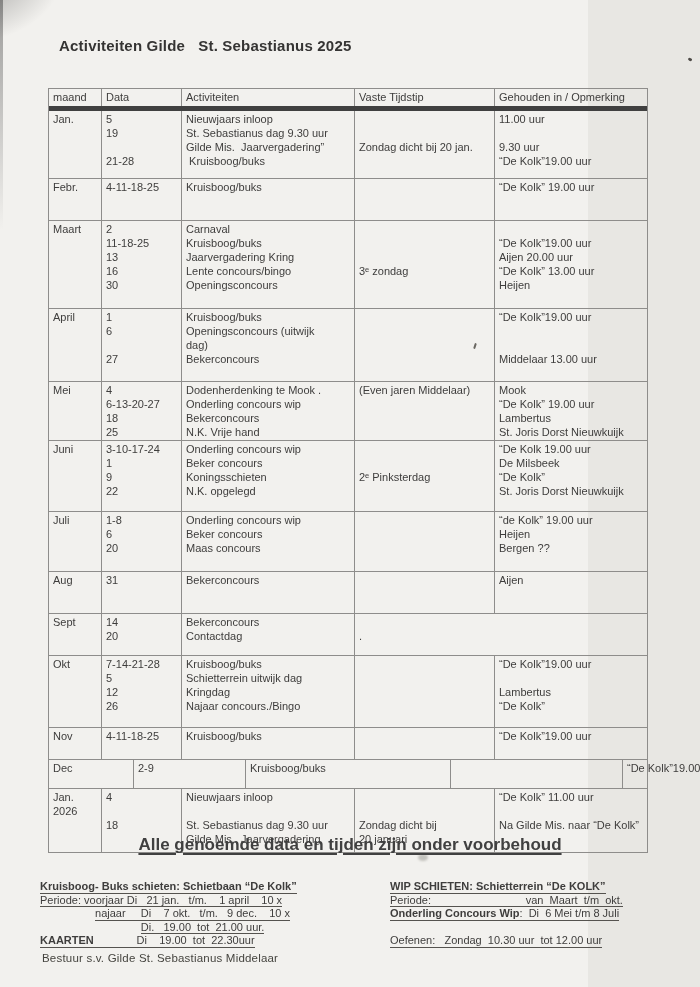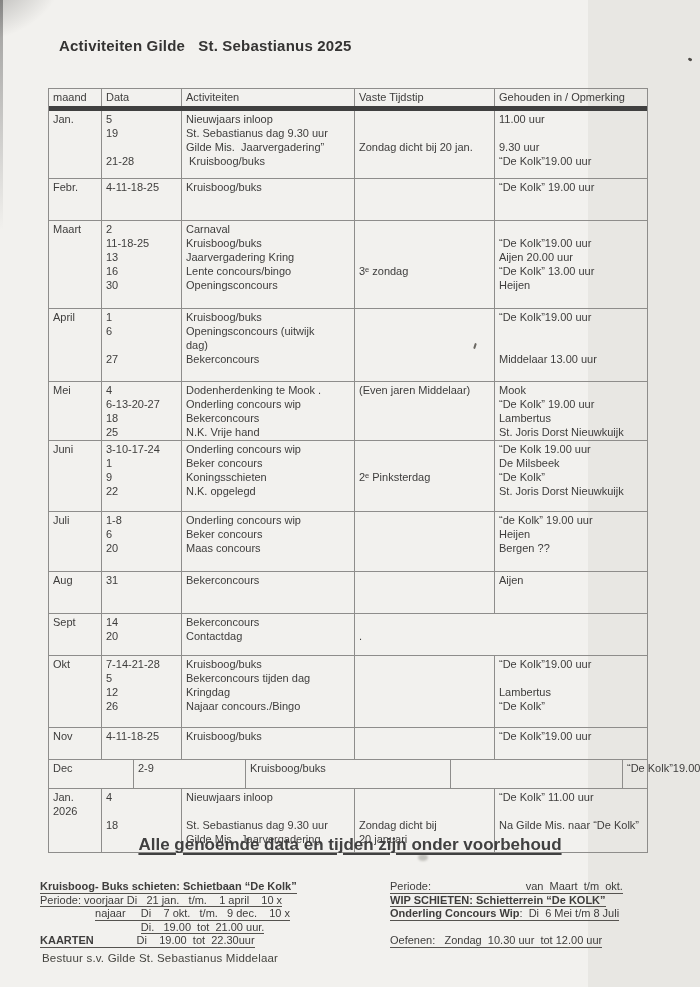--- a/index.html
+++ b/index.html
@@ -321,21 +321,21 @@
             <div class="tline">&nbsp;</div>
           </div>
           <div class="tcell">
             <div class="tline">7-14-21-28</div>
             <div class="tline">5</div>
             <div class="tline">12</div>
             <div class="tline">26</div>
           </div>
           <div class="tcell">
             <div class="tline">Kruisboog/buks</div>
-            <div class="tline">Bekerconcours tijden dag</div>
+            <div class="tline">Schietterrein uitwijk dag</div>
             <div class="tline">Kringdag</div>
             <div class="tline">Najaar concours./Bingo</div>
           </div>
           <div class="tcell">
             <div class="tline">&nbsp;</div>
             <div class="tline">&nbsp;</div>
             <div class="tline">&nbsp;</div>
             <div class="tline">&nbsp;</div>
           </div>
           <div class="tcell">
@@ -417,21 +417,21 @@
   <div class="footnote">Alle genoemde data en tijden zijn onder voorbehoud</div>
 
   <div class="block block-left" id="left-block">
       <div class="bline"><span class="useg b">Kruisboog- Buks schieten: Schietbaan “De Kolk”</span></div>
       <div class="bline"><span class="useg">Periode: voorjaar Di   21 jan.   t/m.    1 april    10 x</span></div>
       <div class="bline"><span class="pre">                  </span><span class="useg">najaar     Di    7 okt.   t/m.   9 dec.    10 x</span></div>
       <div class="bline"><span class="pre">                                 </span><span class="useg">Di.   19.00  tot  21.00 uur.</span></div>
       <div class="bline"><span class="useg b">KAARTEN</span><span class="useg">              Di    19.00  tot  22.30uur</span></div>
     </div>
   <div class="block block-right" id="right-block">
+      <div class="bline"><span class="useg b">WIP SCHIETEN: Schietterrein “De KOLK”</span></div>
       <div class="bline"><span class="useg">Periode:                               van  Maart  t/m  okt.</span></div>
-      <div class="bline"><span class="useg b">WIP SCHIETEN: Schietterrein “De KOLK”</span></div>
       <div class="bline"><span class="useg b">Onderling Concours Wip</span><span class="useg">:  Di  6 Mei t/m 8 Juli</span></div>
       <div class="bline gap"></div>
       <div class="bline"><span class="useg">Oefenen:   Zondag  10.30 uur  tot 12.00 uur</span></div>
     </div>
 
   <div class="footer">Bestuur s.v. Gilde St. Sebastianus Middelaar</div>
 </div>
 
 </body></html>

